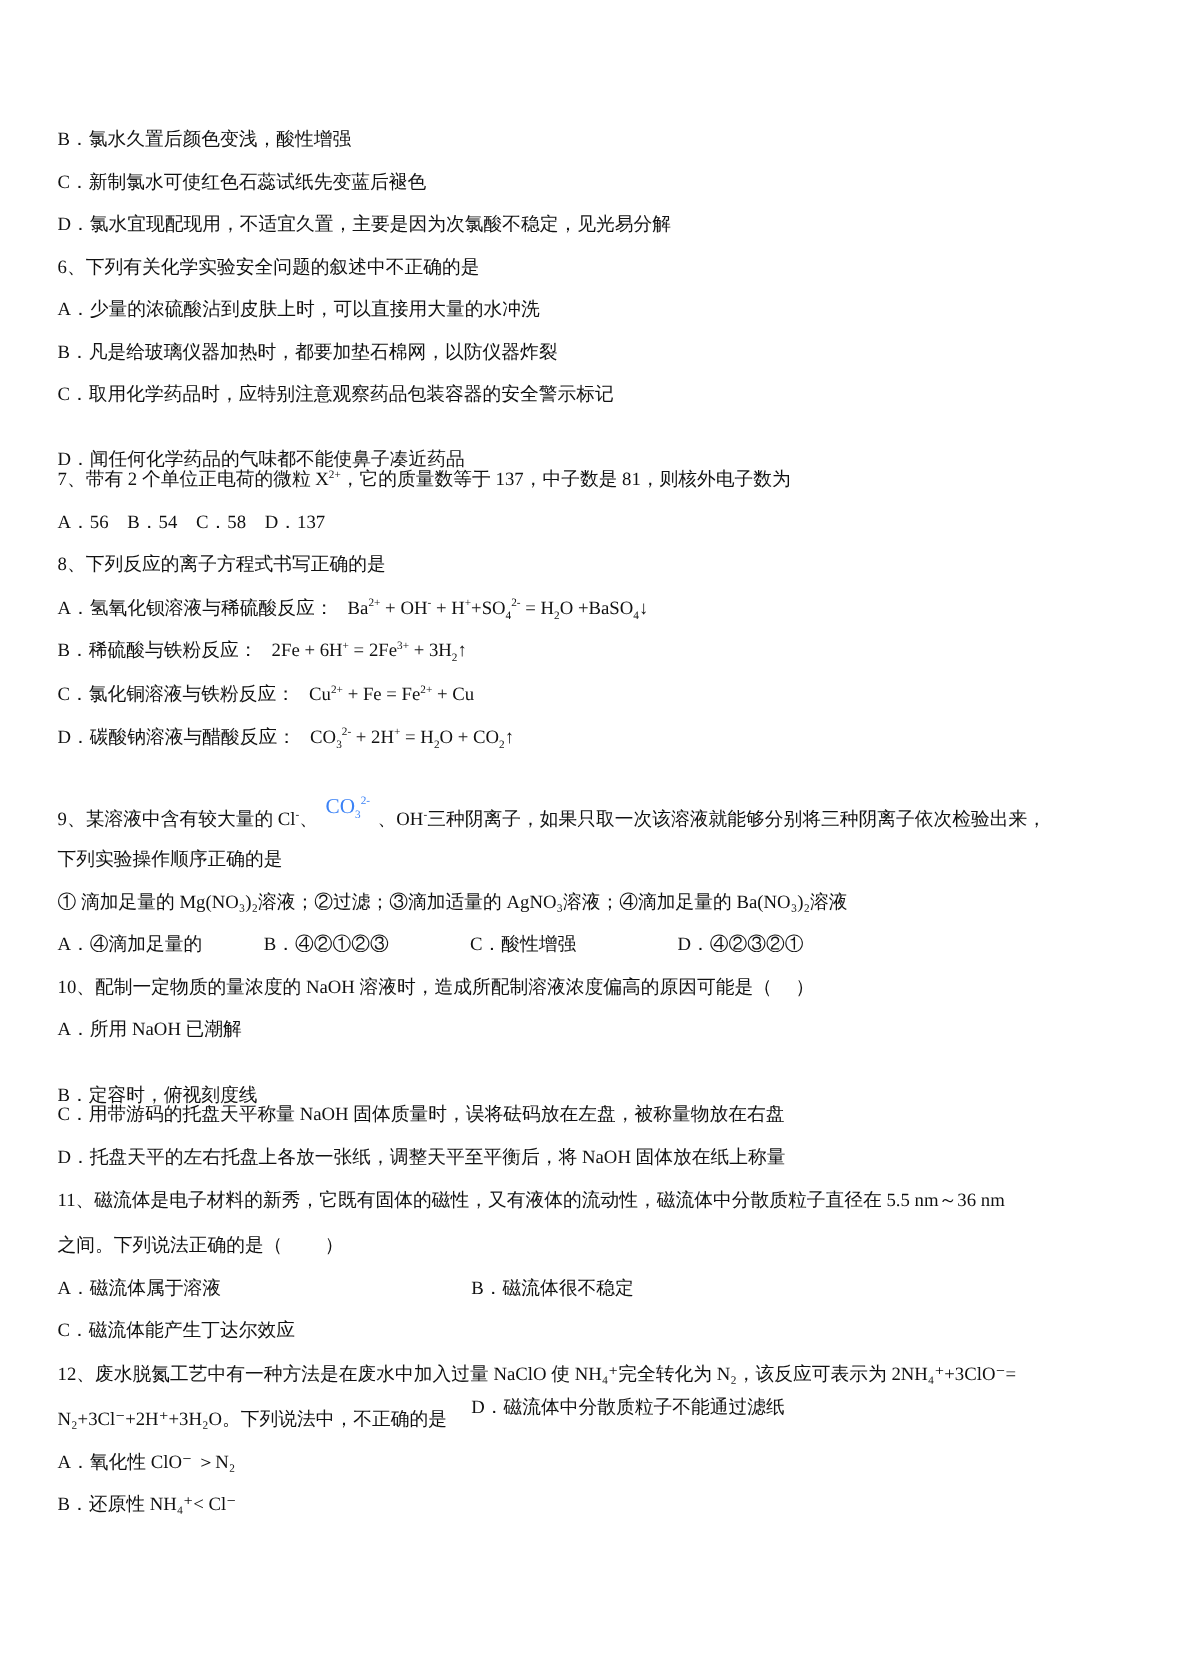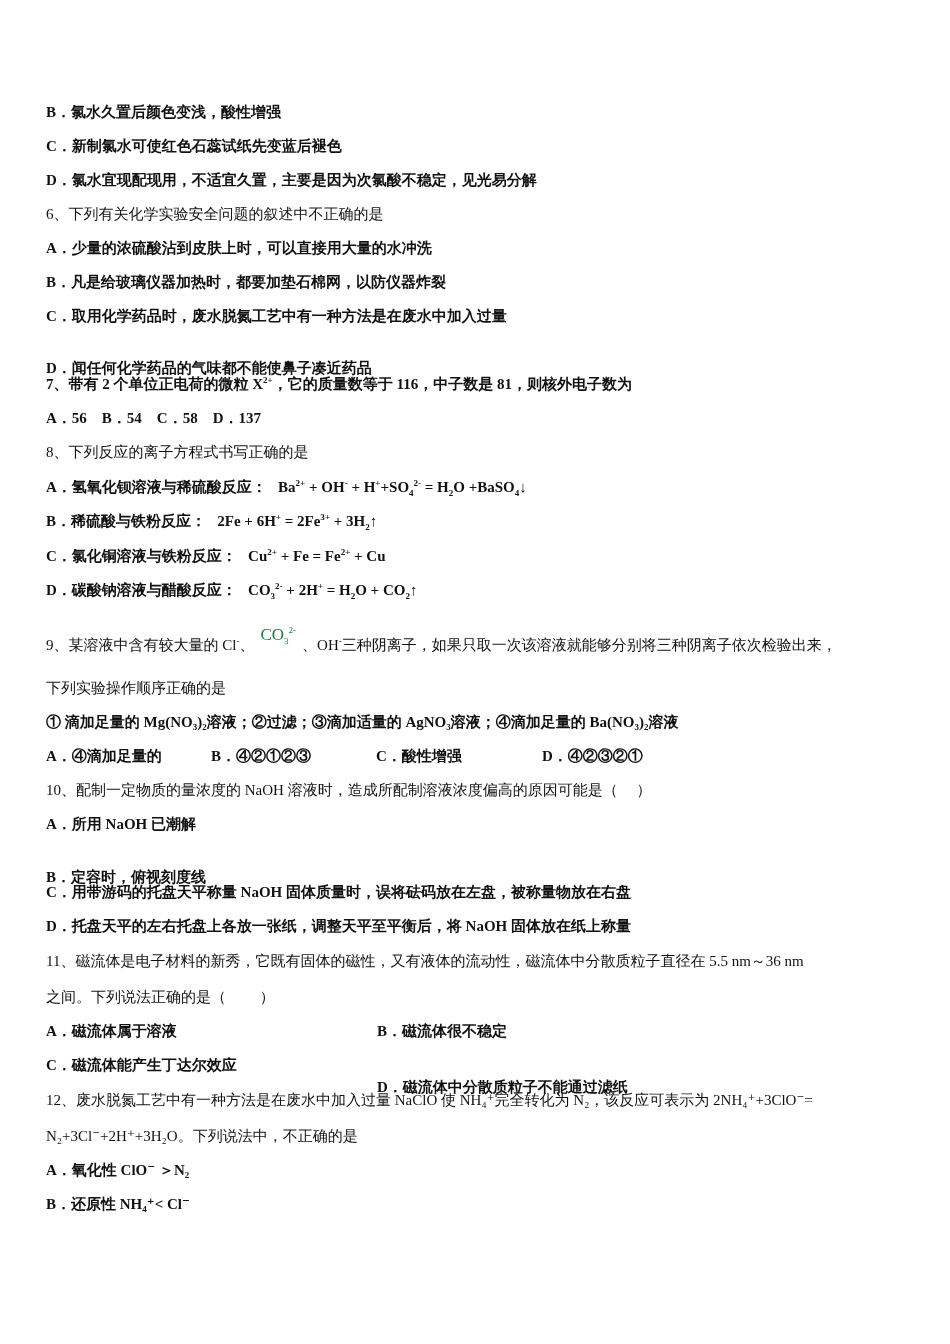--- a/index.html
+++ b/index.html
@@ -2,40 +2,40 @@
 <html><head>
 <meta charset="utf-8">
 <style>
   html, body { margin: 0; padding: 0; background: #ffffff; }
   body {
     width: 950px; height: 1344px; position: relative; overflow: hidden;
     font-family: "Liberation Serif", "DejaVu Serif", serif;
     color: #111; font-size: 15px;
   }
   .line { position: absolute; left: 46px; white-space: nowrap; line-height: 20px; }
-  .b { font-weight: bold; }
+  .b { font-weight: normal; }
   sup, sub { font-size: 9px; line-height: 0; }
   .col2 { position: absolute; left: 377px; white-space: nowrap; line-height: 20px; }
-  .co3img { display: inline-block; position: relative; top: -10px; color: #15803d; font-size: 17px; margin: 8px 6px 0 6px; }
+  .co3img { display: inline-block; position: relative; top: -10px; color: #3b82f6; font-size: 17px; margin: 18px 6px 0 6px; }
   .co3img sup, .co3img sub { font-size: 9px; }
 </style>
 </head>
 <body>
 
 <div class="line b" style="top:102px">B．氯水久置后颜色变浅，酸性增强</div>
 <div class="line b" style="top:136px">C．新制氯水可使红色石蕊试纸先变蓝后褪色</div>
 <div class="line b" style="top:170px">D．氯水宜现配现用，不适宜久置，主要是因为次氯酸不稳定，见光易分解</div>
 
 <div class="line" style="top:204px">6、下列有关化学实验安全问题的叙述中不正确的是</div>
 <div class="line b" style="top:238px">A．少量的浓硫酸沾到皮肤上时，可以直接用大量的水冲洗</div>
 <div class="line b" style="top:272px">B．凡是给玻璃仪器加热时，都要加垫石棉网，以防仪器炸裂</div>
-<div class="line b" style="top:306px">C．取用化学药品时，废水脱氮工艺中有一种方法是在废水中加入过量</div>
+<div class="line b" style="top:306px">C．取用化学药品时，应特别注意观察药品包装容器的安全警示标记</div>
 <div class="line b" style="top:358px">D．闻任何化学药品的气味都不能使鼻子凑近药品</div>
 
-<div class="line b" style="top:374px"><span>7、带有 2 个单位正电荷的微粒 X</span><sup>2+</sup><span>，它的质量数等于 116，中子数是 81，则核外电子数为</span></div>
+<div class="line b" style="top:374px"><span>7、带有 2 个单位正电荷的微粒 X</span><sup>2+</sup><span>，它的质量数等于 137，中子数是 81，则核外电子数为</span></div>
 <div class="line b" style="top:408px">A．56　B．54　C．58　D．137</div>
 
 <div class="line" style="top:442px">8、下列反应的离子方程式书写正确的是</div>
 <div class="line b" style="top:477px"><span>A．氢氧化钡溶液与稀硫酸反应：</span>&nbsp;&nbsp;&nbsp;Ba<sup>2+</sup> + OH<sup>-</sup> + H<sup>+</sup>+SO<sub>4</sub><sup>2-</sup> = H<sub>2</sub>O +BaSO<sub>4</sub>↓</div>
 <div class="line b" style="top:511px"><span>B．稀硫酸与铁粉反应：</span>&nbsp;&nbsp;&nbsp;2Fe + 6H<sup>+</sup> = 2Fe<sup>3+</sup> + 3H<sub>2</sub>↑</div>
 <div class="line b" style="top:546px"><span>C．氯化铜溶液与铁粉反应：</span>&nbsp;&nbsp;&nbsp;Cu<sup>2+</sup> + Fe = Fe<sup>2+</sup> + Cu</div>
 <div class="line b" style="top:580px"><span>D．碳酸钠溶液与醋酸反应：</span>&nbsp;&nbsp;&nbsp;CO<sub>3</sub><sup>2-</sup> + 2H<sup>+</sup> = H<sub>2</sub>O + CO<sub>2</sub>↑</div>
 
 <div class="line" style="top:627px"><span>9、某溶液中含有较大量的 Cl</span><sup>-</sup>、<span class="co3img">CO<sub>3</sub><sup>2-</sup></span><span>、OH</span><sup>-</sup><span>三种阴离子，如果只取一次该溶液就能够分别将三种阴离子依次检验出来，</span></div>
 <div class="line" style="top:678px">下列实验操作顺序正确的是</div>
@@ -49,18 +49,18 @@
 <div class="line b" style="top:814px">A．所用 NaOH 已潮解</div>
 <div class="line b" style="top:867px">B．定容时，俯视刻度线</div>
 <div class="line b" style="top:882px">C．用带游码的托盘天平称量 NaOH 固体质量时，误将砝码放在左盘，被称量物放在右盘</div>
 <div class="line b" style="top:916px">D．托盘天平的左右托盘上各放一张纸，调整天平至平衡后，将 NaOH 固体放在纸上称量</div>
 
 <div class="line" style="top:951px">11、磁流体是电子材料的新秀，它既有固体的磁性，又有液体的流动性，磁流体中分散质粒子直径在 5.5 nm～36 nm</div>
 <div class="line" style="top:987px">之间。下列说法正确的是（　　 ）</div>
 <div class="line b" style="top:1021px">A．磁流体属于溶液</div>
 <div class="col2 b" style="top:1021px">B．磁流体很不稳定</div>
 <div class="line b" style="top:1055px">C．磁流体能产生丁达尔效应</div>
-<div class="col2 b" style="top:1077px">D．磁流体中分散质粒子不能通过滤纸</div>
+<div class="col2 b" style="top:1116px">D．磁流体中分散质粒子不能通过滤纸</div>
 
 <div class="line" style="top:1090px">12、废水脱氮工艺中有一种方法是在废水中加入过量 NaClO 使 NH₄⁺完全转化为 N₂，该反应可表示为 2NH₄⁺+3ClO⁻=</div>
 <div class="line" style="top:1126px">N₂+3Cl⁻+2H⁺+3H₂O。下列说法中，不正确的是</div>
 <div class="line b" style="top:1160px">A．氧化性 ClO⁻ ＞N₂</div>
 <div class="line b" style="top:1194px">B．还原性 NH₄⁺&lt; Cl⁻</div>
 
 </body></html>

